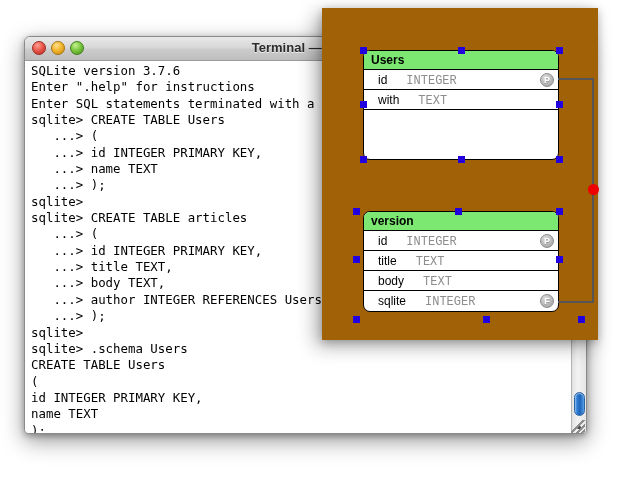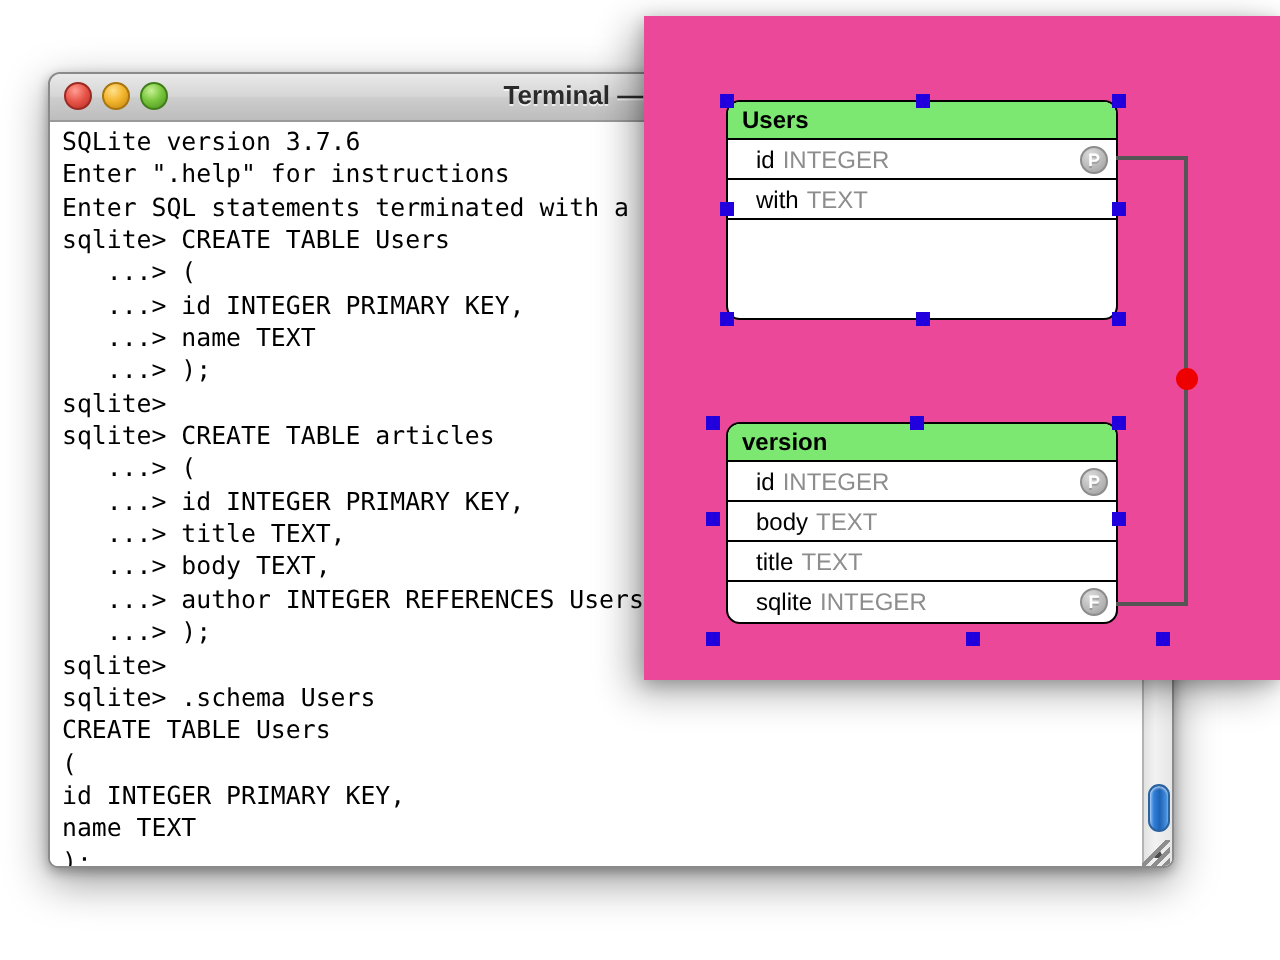--- a/index.html
+++ b/index.html
@@ -152,23 +152,23 @@
       linear-gradient(135deg, transparent 42%, #8d8d8d 42%, #8d8d8d 52%, transparent 52%),
       linear-gradient(135deg, transparent 62%, #8d8d8d 62%, #8d8d8d 72%, transparent 72%),
       linear-gradient(135deg, transparent 82%, #8d8d8d 82%, #8d8d8d 92%, transparent 92%);
   }
 
   
   #diagram-window {
     position: absolute;
     left: 322px;
     top: 8px;
-    width: 318px;
+    width: 276px;
     height: 332px;
-    background: #ec4899;
+    background: #a16207;
     box-shadow: -6px 6px 18px rgba(0,0,0,0.33), 0 2px 8px rgba(0,0,0,0.22);
     overflow: visible;
   }
 
   .entity {
     position: absolute;
     border: 1px solid #000000;
     border-radius: 7px;
     background: #ffffff;
     box-sizing: border-box;
@@ -194,21 +194,21 @@
     line-height: 20px;
     padding-left: 14px;
     box-sizing: border-box;
     color: #000000;
     font-family: "Liberation Sans", sans-serif;
     white-space: nowrap;
   }
   .entity-row:last-child { border-bottom: none; }
   .entity-row.pk .col-name { font-weight: normal; }
   .col-name { color: #000000; }
-  .col-type { color: #8d8d8d; margin-left: 4px; }
+  .col-type { color: #8d8d8d; margin-left: 19px; font-family: Liberation Mono, monospace; }
 
   .key-badge {
     position: absolute;
     right: 4px;
     top: 3px;
     width: 14px;
     height: 14px;
     border-radius: 50%;
     background: radial-gradient(circle at 36% 28%, #dcdcdc 0%, #b6b6b6 60%, #9a9a9a 100%);
     border: 1px solid #8c8c8c;
@@ -333,25 +333,25 @@
 
     <div class="entity" id="entity-articles" style="left:41px; top:203px; width:196px; height:101px;">
       <div class="entity-title">version</div>
 
       <div class="entity-row pk">
         <span class="col-name">id</span><span class="col-type">INTEGER</span>
         <span class="key-badge">P</span>
       </div>
 
       <div class="entity-row">
+        <span class="col-name">title</span><span class="col-type">TEXT</span>
+      </div>
+
+      <div class="entity-row">
         <span class="col-name">body</span><span class="col-type">TEXT</span>
-      </div>
-
-      <div class="entity-row">
-        <span class="col-name">title</span><span class="col-type">TEXT</span>
       </div>
 
       <div class="entity-row">
         <span class="col-name">sqlite</span><span class="col-type">INTEGER</span>
         <span class="key-badge">F</span>
       </div>
     </div>
 
     <div class="handle" style="left:31px;  top:200px;"></div>
     <div class="handle" style="left:133px; top:200px;"></div>

